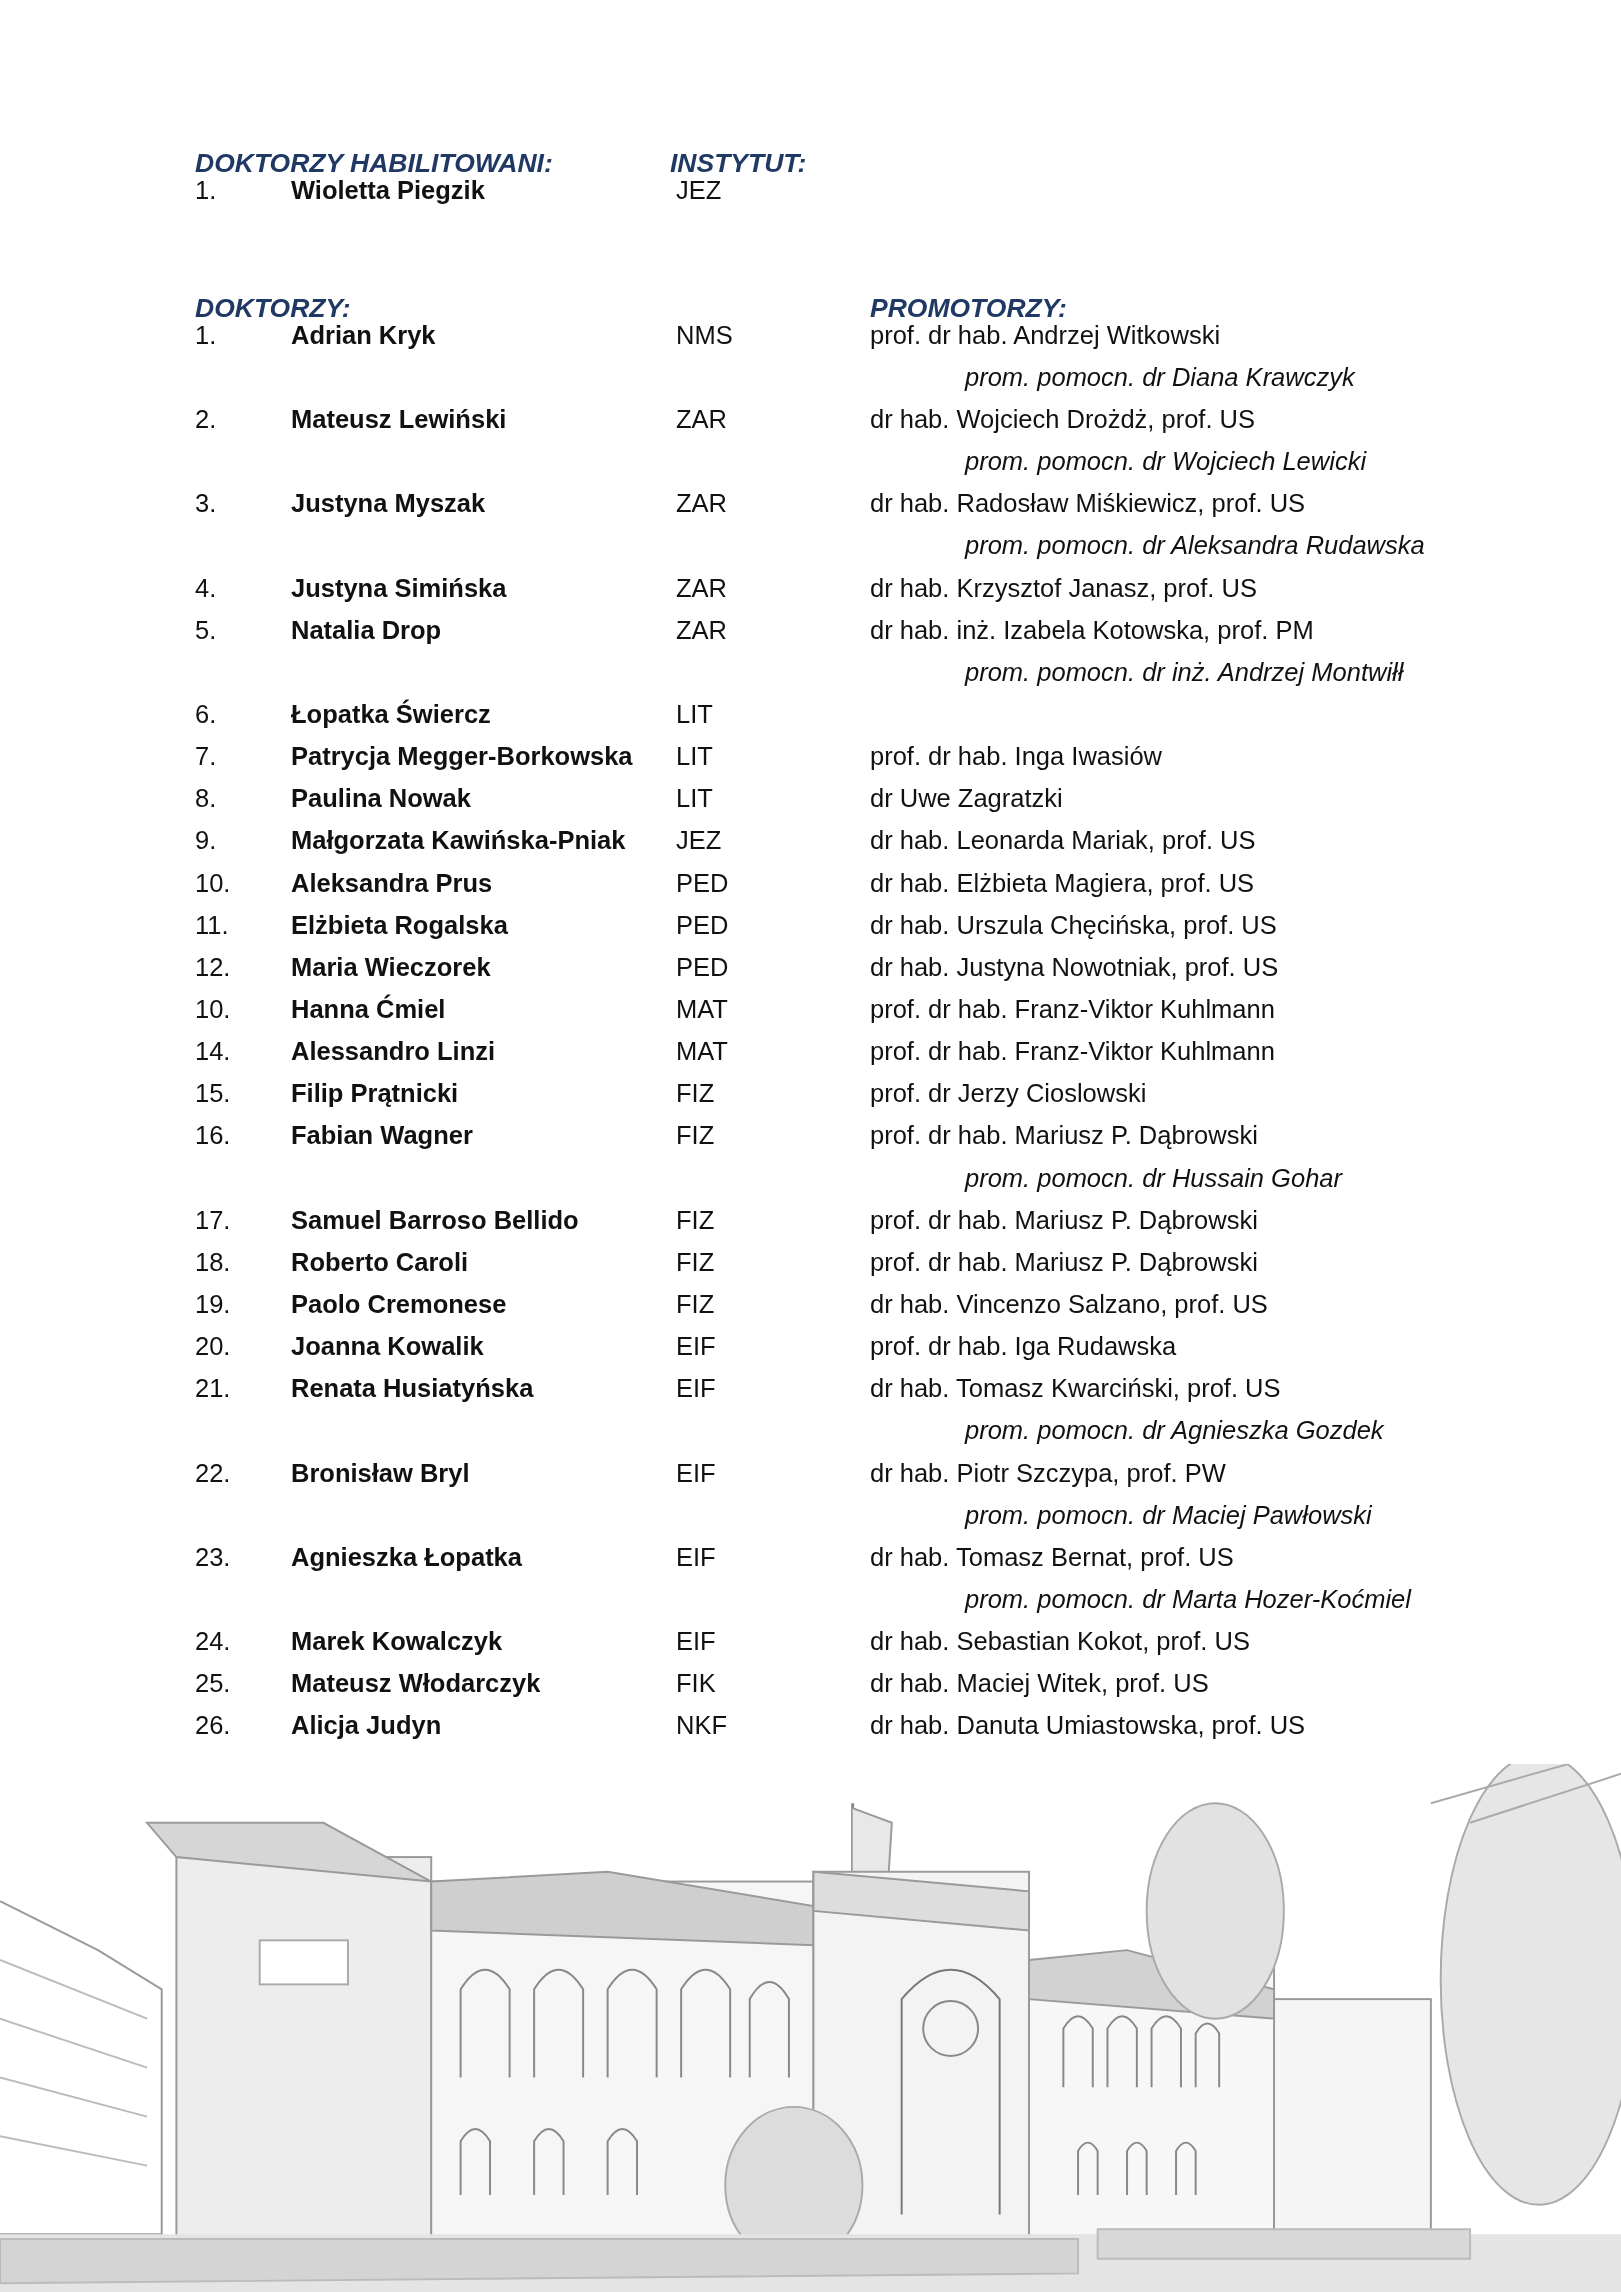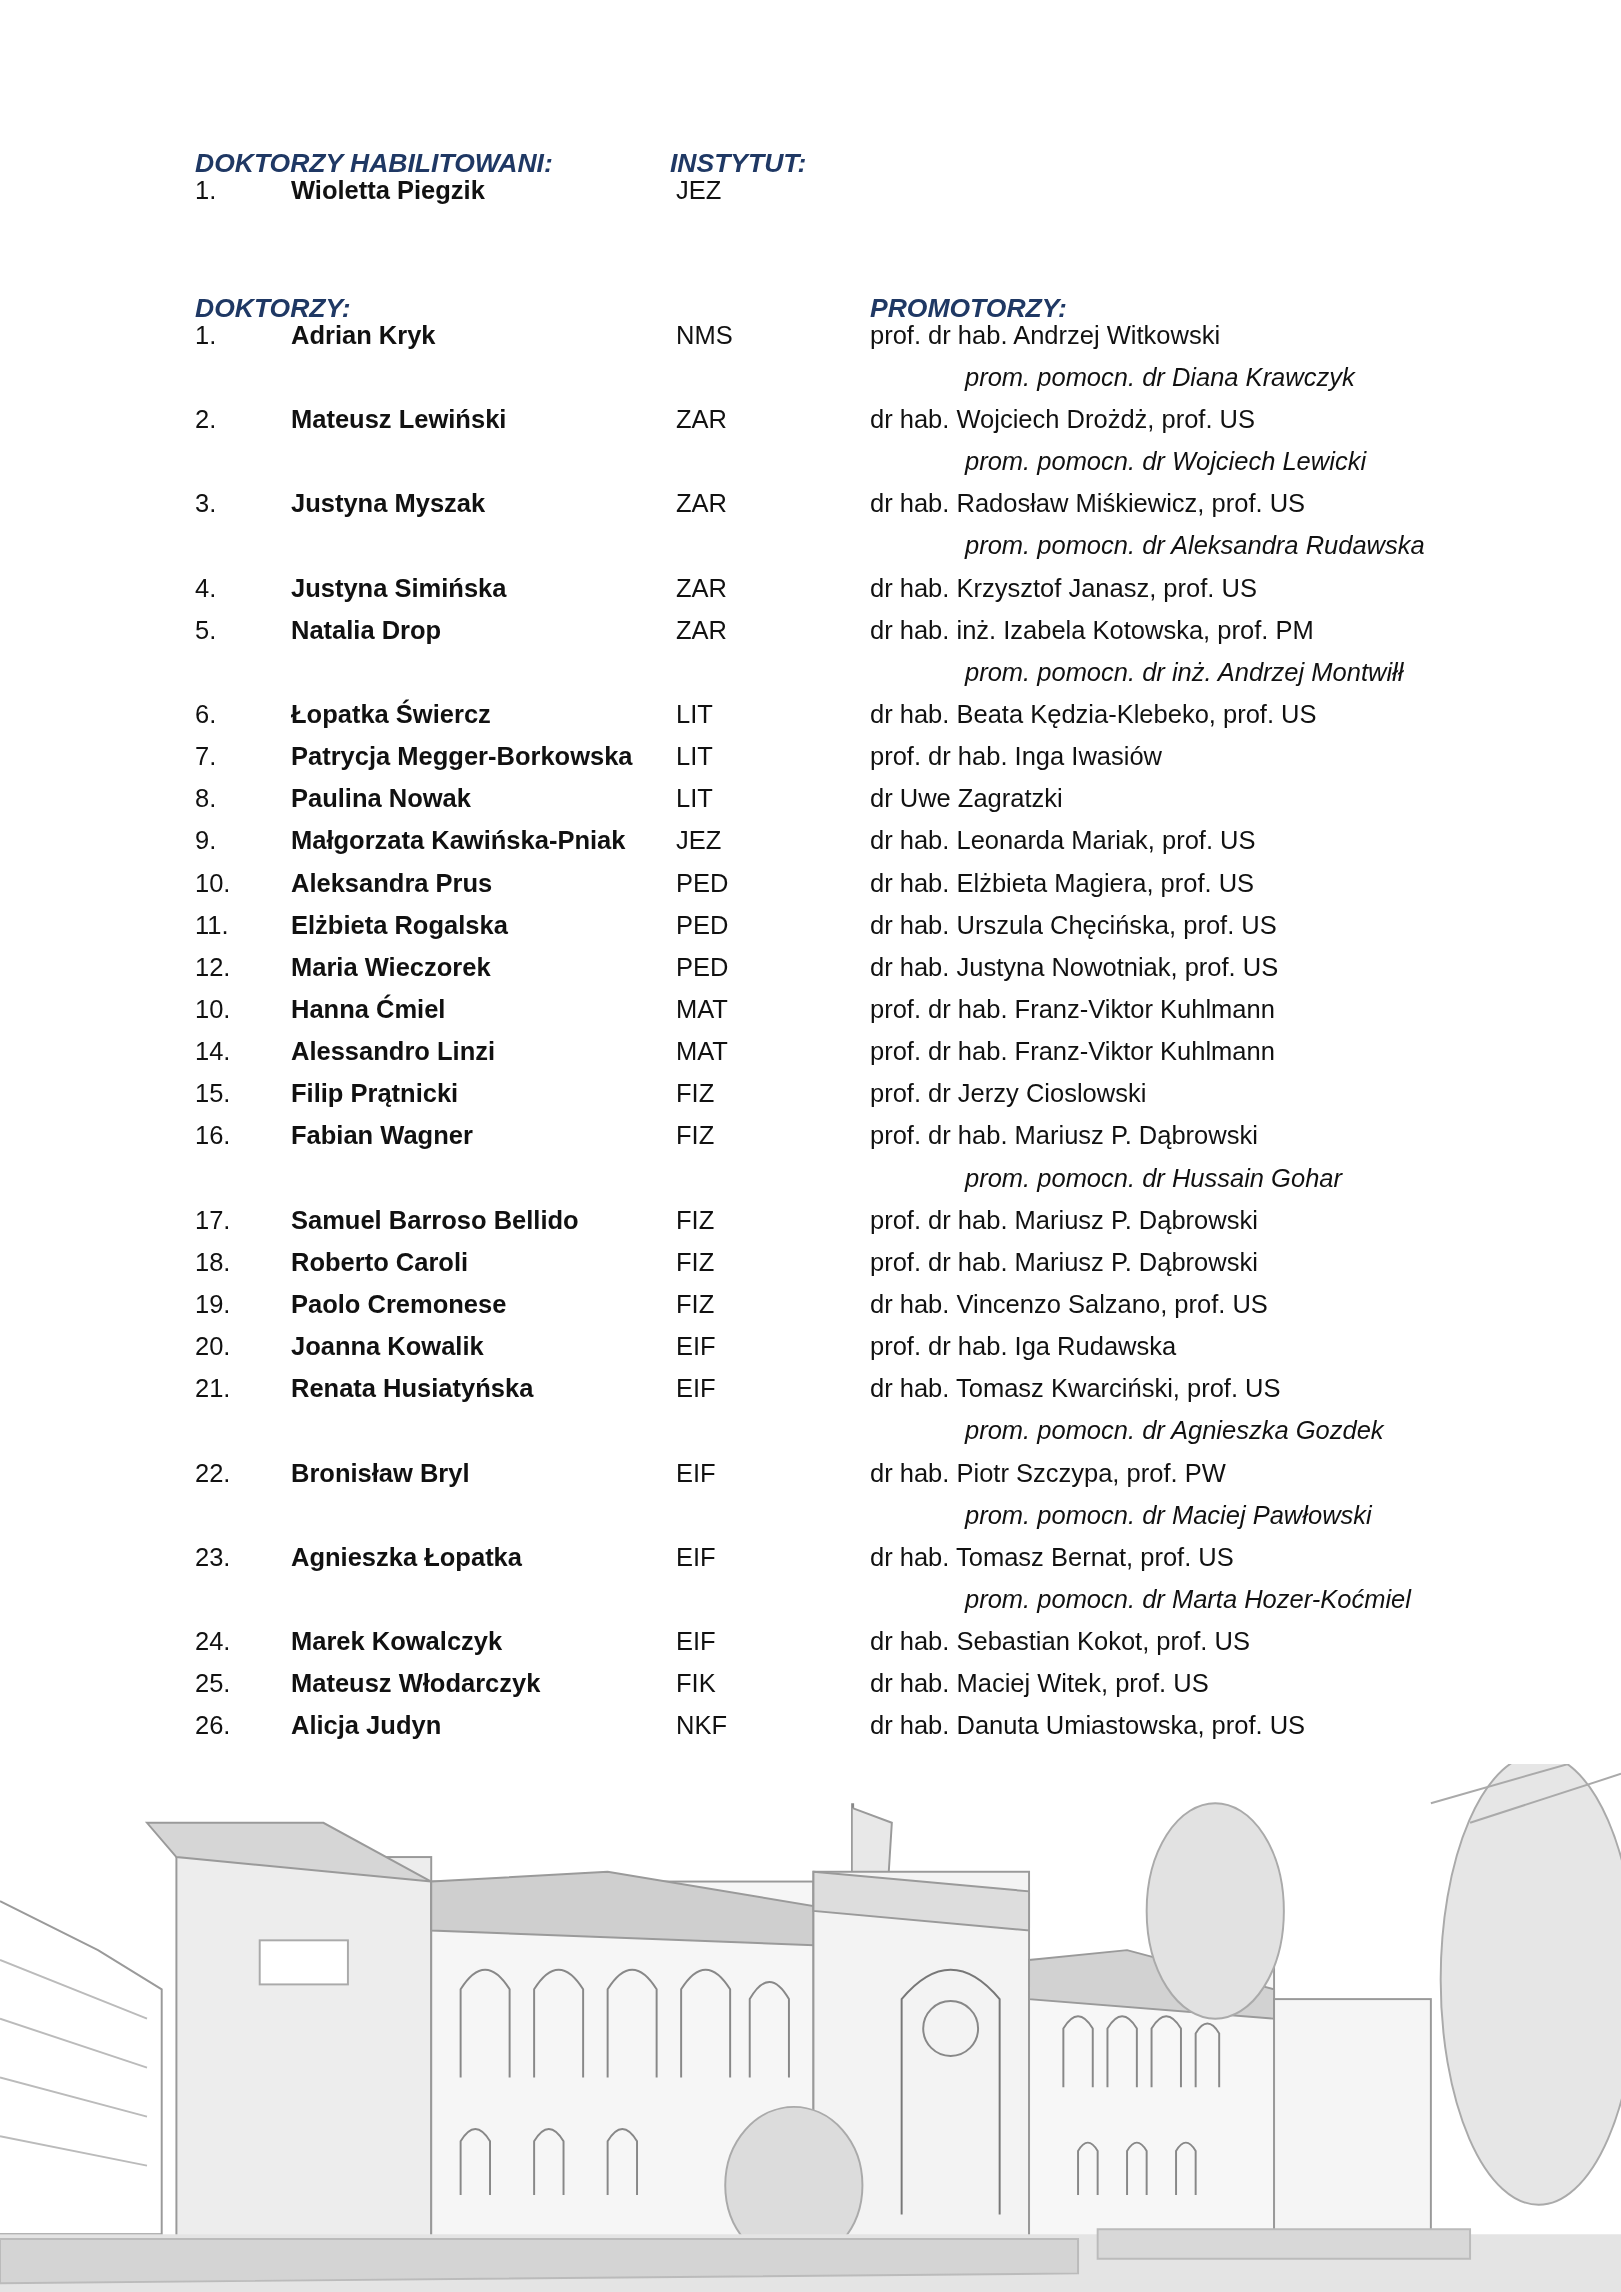--- a/index.html
+++ b/index.html
@@ -73,21 +73,20 @@
         <span class="inst">ZAR</span>
         <span class="prom">dr hab. inż. Izabela Kotowska, prof. PM</span>
       </div>
       <div class="row" style="top: 651px;">
         <span class="assist">prom. pomocn. dr inż. Andrzej Montwiłł</span>
       </div>
       <div class="row" style="top: 693px;">
         <span class="num">6.</span>
         <span class="name">Łopatka Świercz</span>
         <span class="inst">LIT</span>
-        <span class="prom">dr hab. Beata Kędzia-Klebeko, prof. US</span>
       </div>
       <div class="row" style="top: 735px;">
         <span class="num">7.</span>
         <span class="name">Patrycja Megger-Borkowska</span>
         <span class="inst">LIT</span>
         <span class="prom">prof. dr hab. Inga Iwasiów</span>
       </div>
       <div class="row" style="top: 777px;">
         <span class="num">8.</span>
         <span class="name">Paulina Nowak</span>

